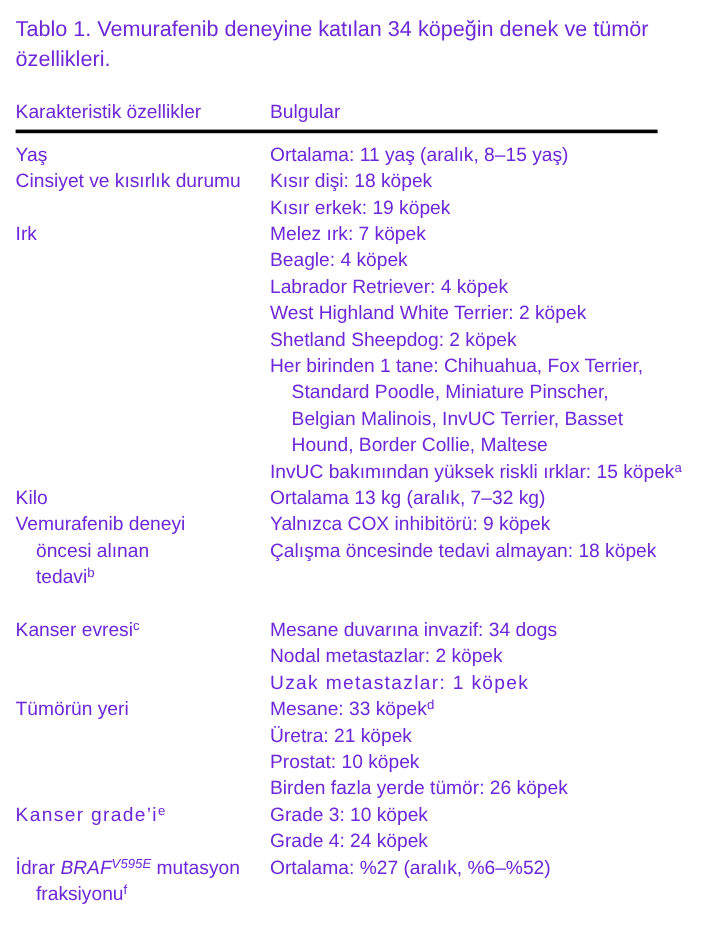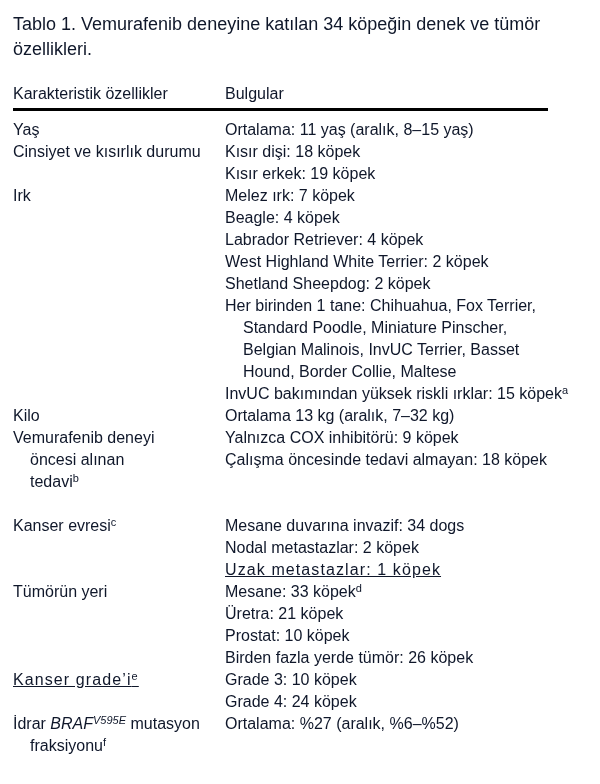--- a/index.html
+++ b/index.html
@@ -2,21 +2,21 @@
 <html><head>
 <meta charset="utf-8">
 <style>
   html, body { margin: 0; padding: 0; background: #ffffff; }
   .page {
     position: relative;
     width: 600px;
     height: 784px;
     box-sizing: border-box;
     background: #ffffff;
-    color: #0f172a;
+    color: #6d28d9;
     font-family: "Liberation Sans", sans-serif;
     padding: 12px 8px 0 13px;
     overflow: hidden;
   }
   .title {
     font-size: 18px;
     line-height: 25px;
     max-width: 582px;
   }
   .thead {
@@ -37,21 +37,21 @@
     font-size: 16px;
     line-height: 22px;
   }
   .row { display: flex; }
   .row.gap-after { margin-bottom: 22px; }
   .lbl { width: 212px; flex: 0 0 212px; }
   .vals { flex: 1 1 auto; }
   .line { white-space: nowrap; }
   .lindent { padding-left: 17px; }
   .vindent { padding-left: 18px; }
-  .spaced { letter-spacing: 1.1px; text-decoration: underline; }
+  .spaced { letter-spacing: 1.1px; }
   sup {
     font-size: 11px;
     line-height: 0;
     vertical-align: baseline;
     position: relative;
     top: -0.45em;
   }
   .it { font-style: italic; }
 </style>
 </head>

